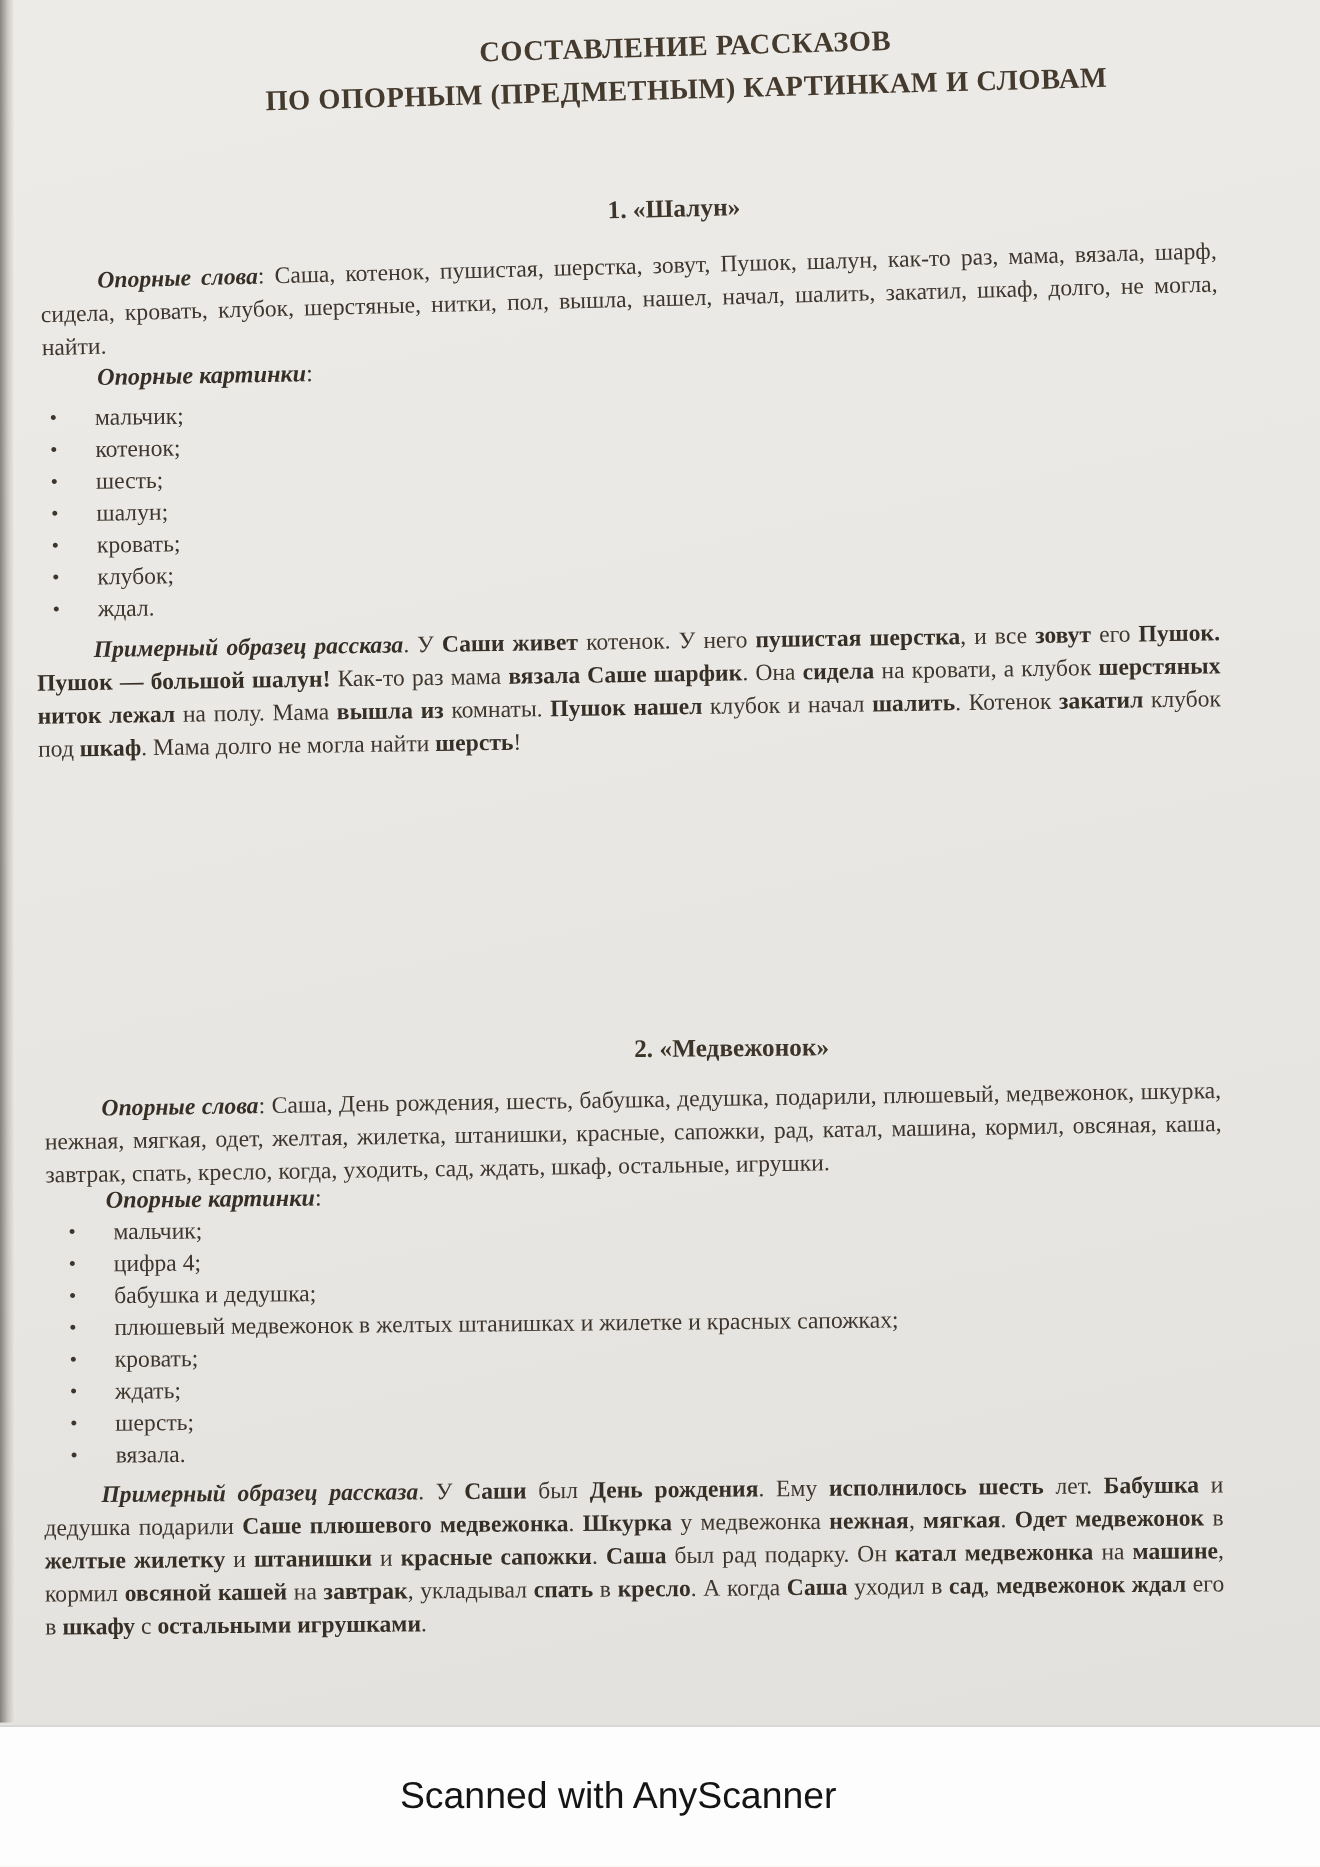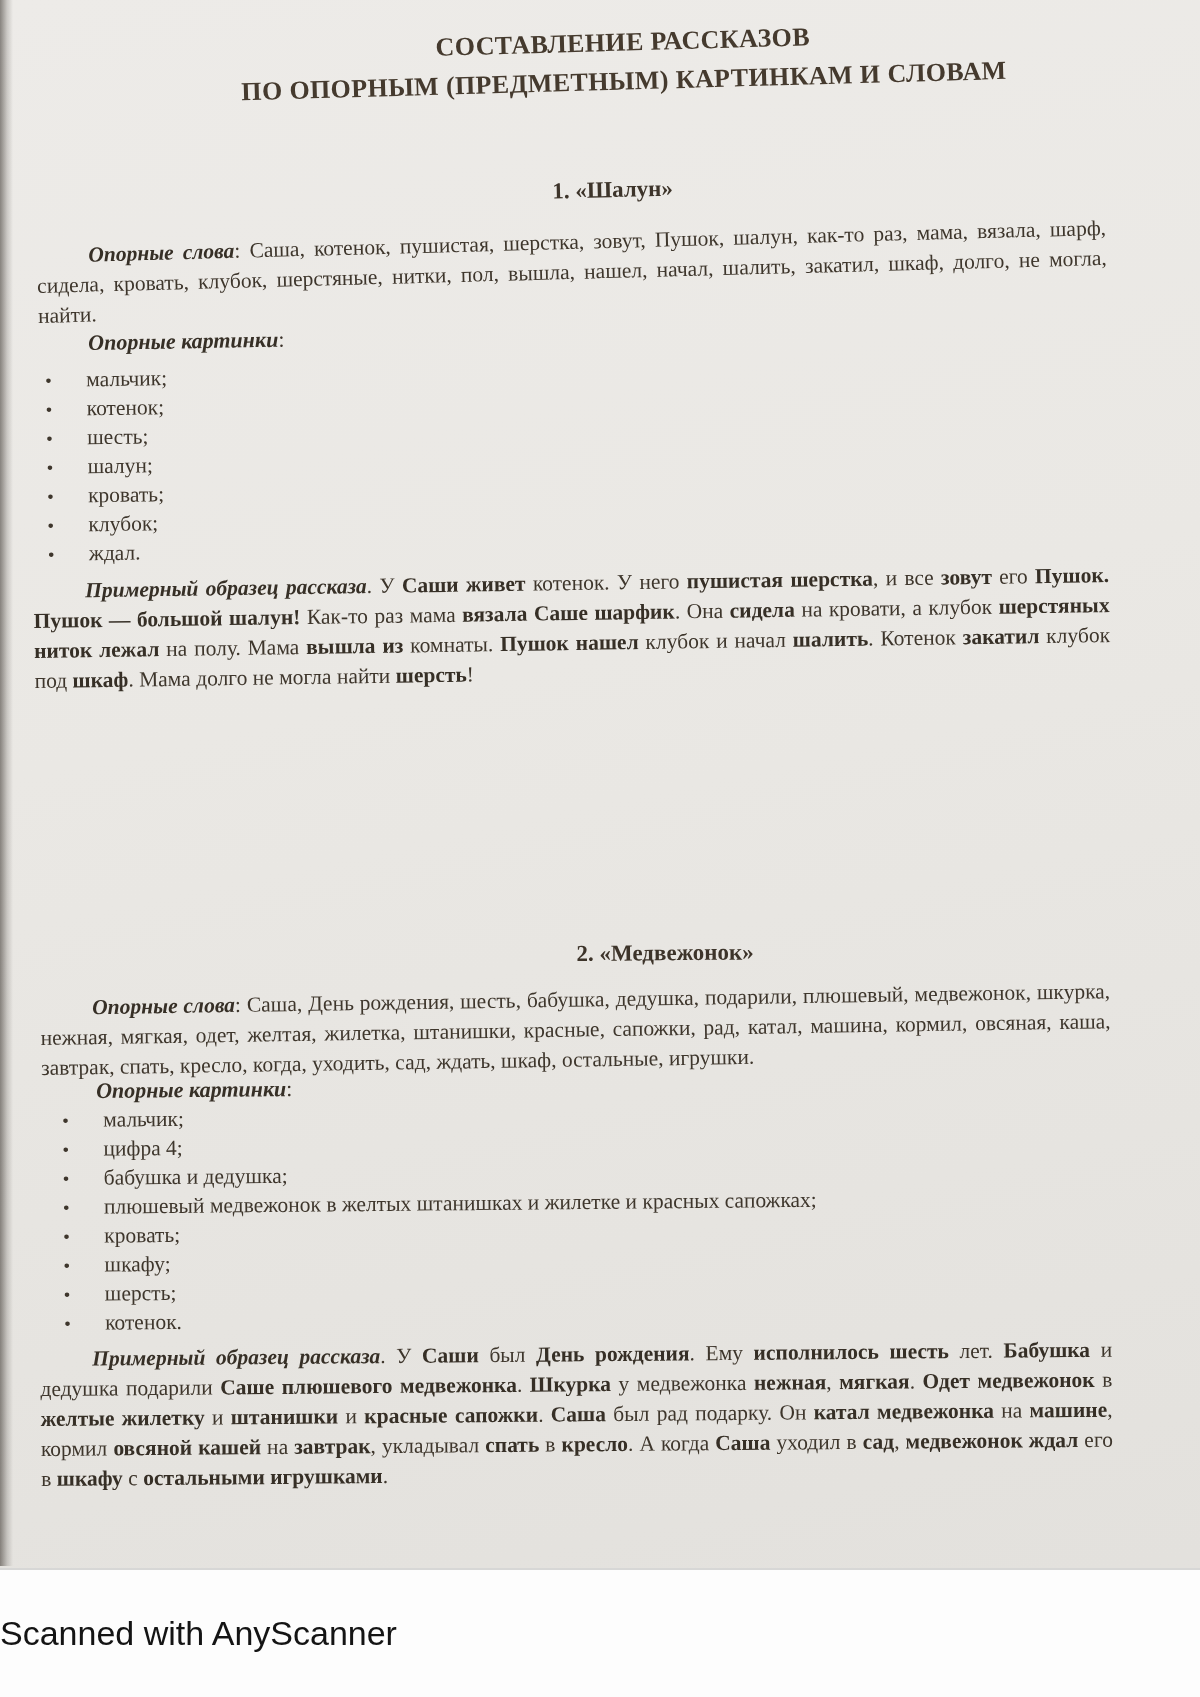--- a/index.html
+++ b/index.html
@@ -45,21 +45,21 @@
   .s2-bullets{top:1106px;left:62px;width:1040px;line-height:29px;transform:rotate(-.55deg);transform-origin:left top;}
   .li{display:flex;}
   .dot{width:41px;flex:0 0 41px;font-size:19px;}
   .s1-story{top:576px;left:33px;width:1076px;transform:rotate(-.85deg);transform-origin:left top;}
   .s2-story{top:1344px;left:40px;width:1072px;transform:rotate(-.5deg);transform-origin:left top;}
   .b{font-weight:bold;color:#362f26;}
   .i{font-style:italic;}
   .footer-band{
     position:absolute;left:0;right:0;top:1568px;bottom:0;
     background:#fdfdfd;border-top:2px solid #d7d7d6;
-    display:flex;align-items:center;justify-content:flex-start;
+    display:flex;align-items:center;justify-content:center;
     padding-right:76px;box-sizing:border-box;
     font-family:"Liberation Sans", sans-serif;font-size:34px;color:#141414;
   }
 </style>
 </head>
 <body>
 
 <div class="scan">
   <div class="edge-shadow"></div>
 
@@ -122,29 +122,29 @@
       <div class="li">
         <span class="dot">•</span>
         <span class="li-text">плюшевый медвежонок в желтых штанишках и жилетке и красных сапожках;</span>
       </div>
       <div class="li">
         <span class="dot">•</span>
         <span class="li-text">кровать;</span>
       </div>
       <div class="li">
         <span class="dot">•</span>
-        <span class="li-text">шкафу;</span>
+        <span class="li-text">ждать;</span>
       </div>
       <div class="li">
         <span class="dot">•</span>
         <span class="li-text">шерсть;</span>
       </div>
       <div class="li">
         <span class="dot">•</span>
-        <span class="li-text">котенок.</span>
+        <span class="li-text">вязала.</span>
       </div>
     </div>
   <p class="para s2-story"><span class="b i">Примерный образец рассказа</span><span>. У </span><span class="b">Саши</span><span> был </span><span class="b">День рождения</span><span>. Ему </span><span class="b">исполнилось шесть</span><span> лет. </span><span class="b">Бабушка</span><span> и дедушка подарили </span><span class="b">Саше плюшевого медвежонка</span><span>. </span><span class="b">Шкурка</span><span> у медвежонка </span><span class="b">нежная</span><span>, </span><span class="b">мягкая</span><span>. </span><span class="b">Одет медвежонок</span><span> в </span><span class="b">желтые жилетку</span><span> и </span><span class="b">штанишки</span><span> и </span><span class="b">красные сапожки</span><span>. </span><span class="b">Саша</span><span> был рад подарку. Он </span><span class="b">катал медвежонка</span><span> на </span><span class="b">машине</span><span>, кормил </span><span class="b">овсяной кашей</span><span> на </span><span class="b">завтрак</span><span>, укладывал </span><span class="b">спать</span><span> в </span><span class="b">кресло</span><span>. А когда </span><span class="b">Саша</span><span> уходил в </span><span class="b">сад</span><span>, </span><span class="b">медвежонок ждал</span><span> его в </span><span class="b">шкафу</span><span> с </span><span class="b">остальными игрушками</span><span>.</span></p>
 
   <div class="footer-band">
     <span>Scanned with AnyScanner</span>
   </div>
 </div>
 
 </body></html>

